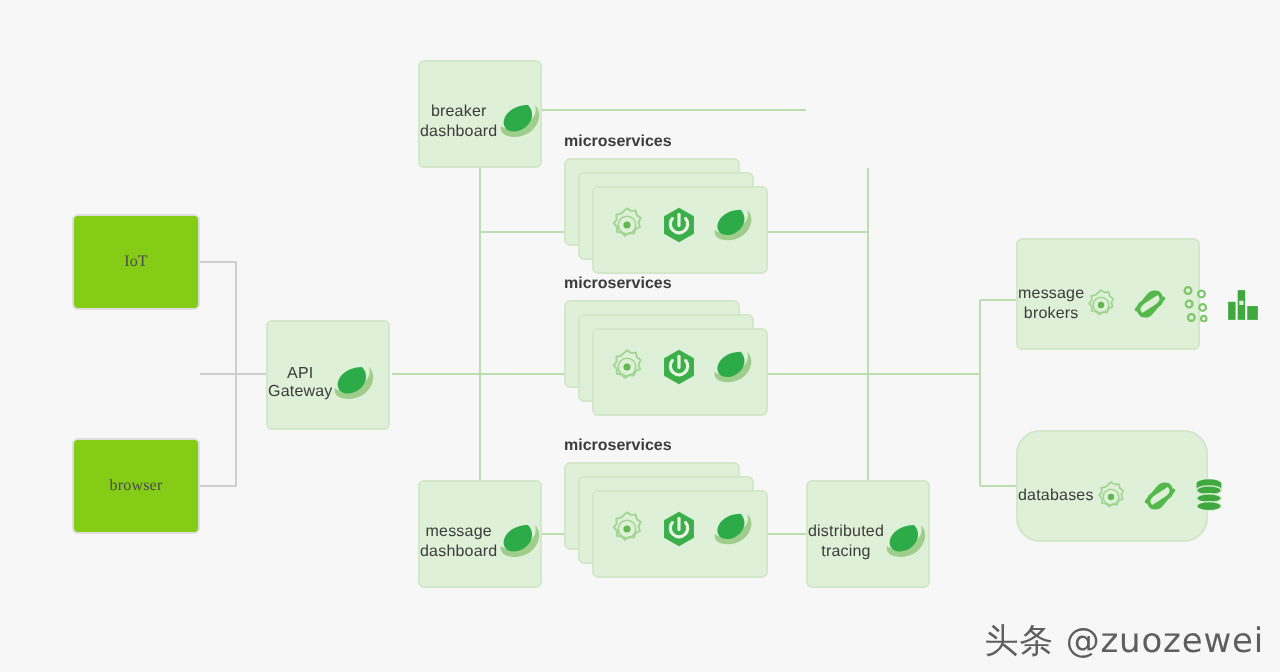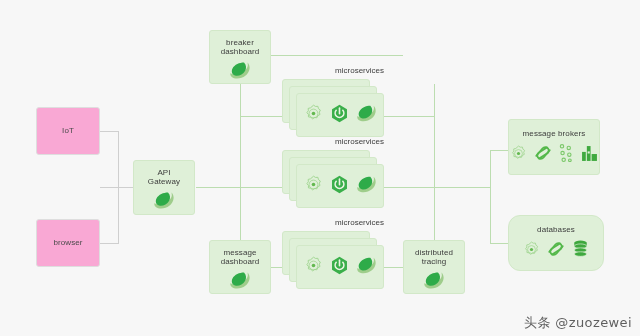--- a/index.html
+++ b/index.html
@@ -14,36 +14,37 @@
     width: 640px; height: 336px;
     background: #f7f7f7;
   }
   #wires { position: absolute; left: 0; top: 0; width: 640px; height: 336px; }
 
   
   .node {
     position: absolute;
     border-radius: 3px;
     display: flex;
-    flex-direction: column;
+    flex-direction: row;
     align-items: center;
     justify-content: center;
   }
   .node .label {
     text-align: center;
     line-height: 1.18;
     letter-spacing: .1px;
     white-space: pre-line;
   }
 
   
   .client {
     width: 64px; height: 48px;
-    background: #f9a8d4;
+    background: #84cc16;
     border: 1px solid #dedede;
+    font-family: Liberation Serif, serif;
   }
   .client .label { font-size: 8px; color: #4a4a4a; }
 
   
   .spring {
     background: #dff0d8;
     border: 1px solid #d2e8c8;
     width: 62px; height: 54px;
     padding-top: 7px;
     justify-content: flex-start;
@@ -61,43 +62,43 @@
   .iconbox .label { font-size: 8px; color: #3c3c3c; }
   .iconbox .row {
     display: flex; align-items: center; justify-content: center;
     gap: 7px; margin-top: 6px;
   }
 
   
   .ms-group { position: absolute; }
   .ms-caption {
     position: absolute; left: 0; top: 0;
-    width: 100%; text-align: right;
-    font-size: 8px; color: #3c3c3c;
+    width: 100%; text-align: left;
+    font-size: 8px; color: #3c3c3c; font-weight: bold;
   }
   .ms-stack { position: absolute; left: 0; top: 13px; width: 102px; height: 58px; }
   .ms-card {
     position: absolute;
     width: 88px; height: 44px;
     background: #dff0d8;
     border: 1px solid #d2e8c8;
     border-radius: 3px;
   }
   .ms-card.c1 { left: 0;  top: 0; }
   .ms-card.c2 { left: 7px; top: 7px; }
   .ms-card.c3 {
     left: 14px; top: 14px;
     display: flex; align-items: center; justify-content: center;
     gap: 7px;
   }
 
   .watermark {
     position: absolute;
     right: 8px; bottom: 4px;
-    font-size: 13px;
+    font-size: 17px;
     color: #3d3d3d;
     letter-spacing: .4px;
     opacity: .82;
     font-family: "DejaVu Sans", sans-serif;
   }
 </style>
 </head>
 <body>
 
 <div id="canvas">

